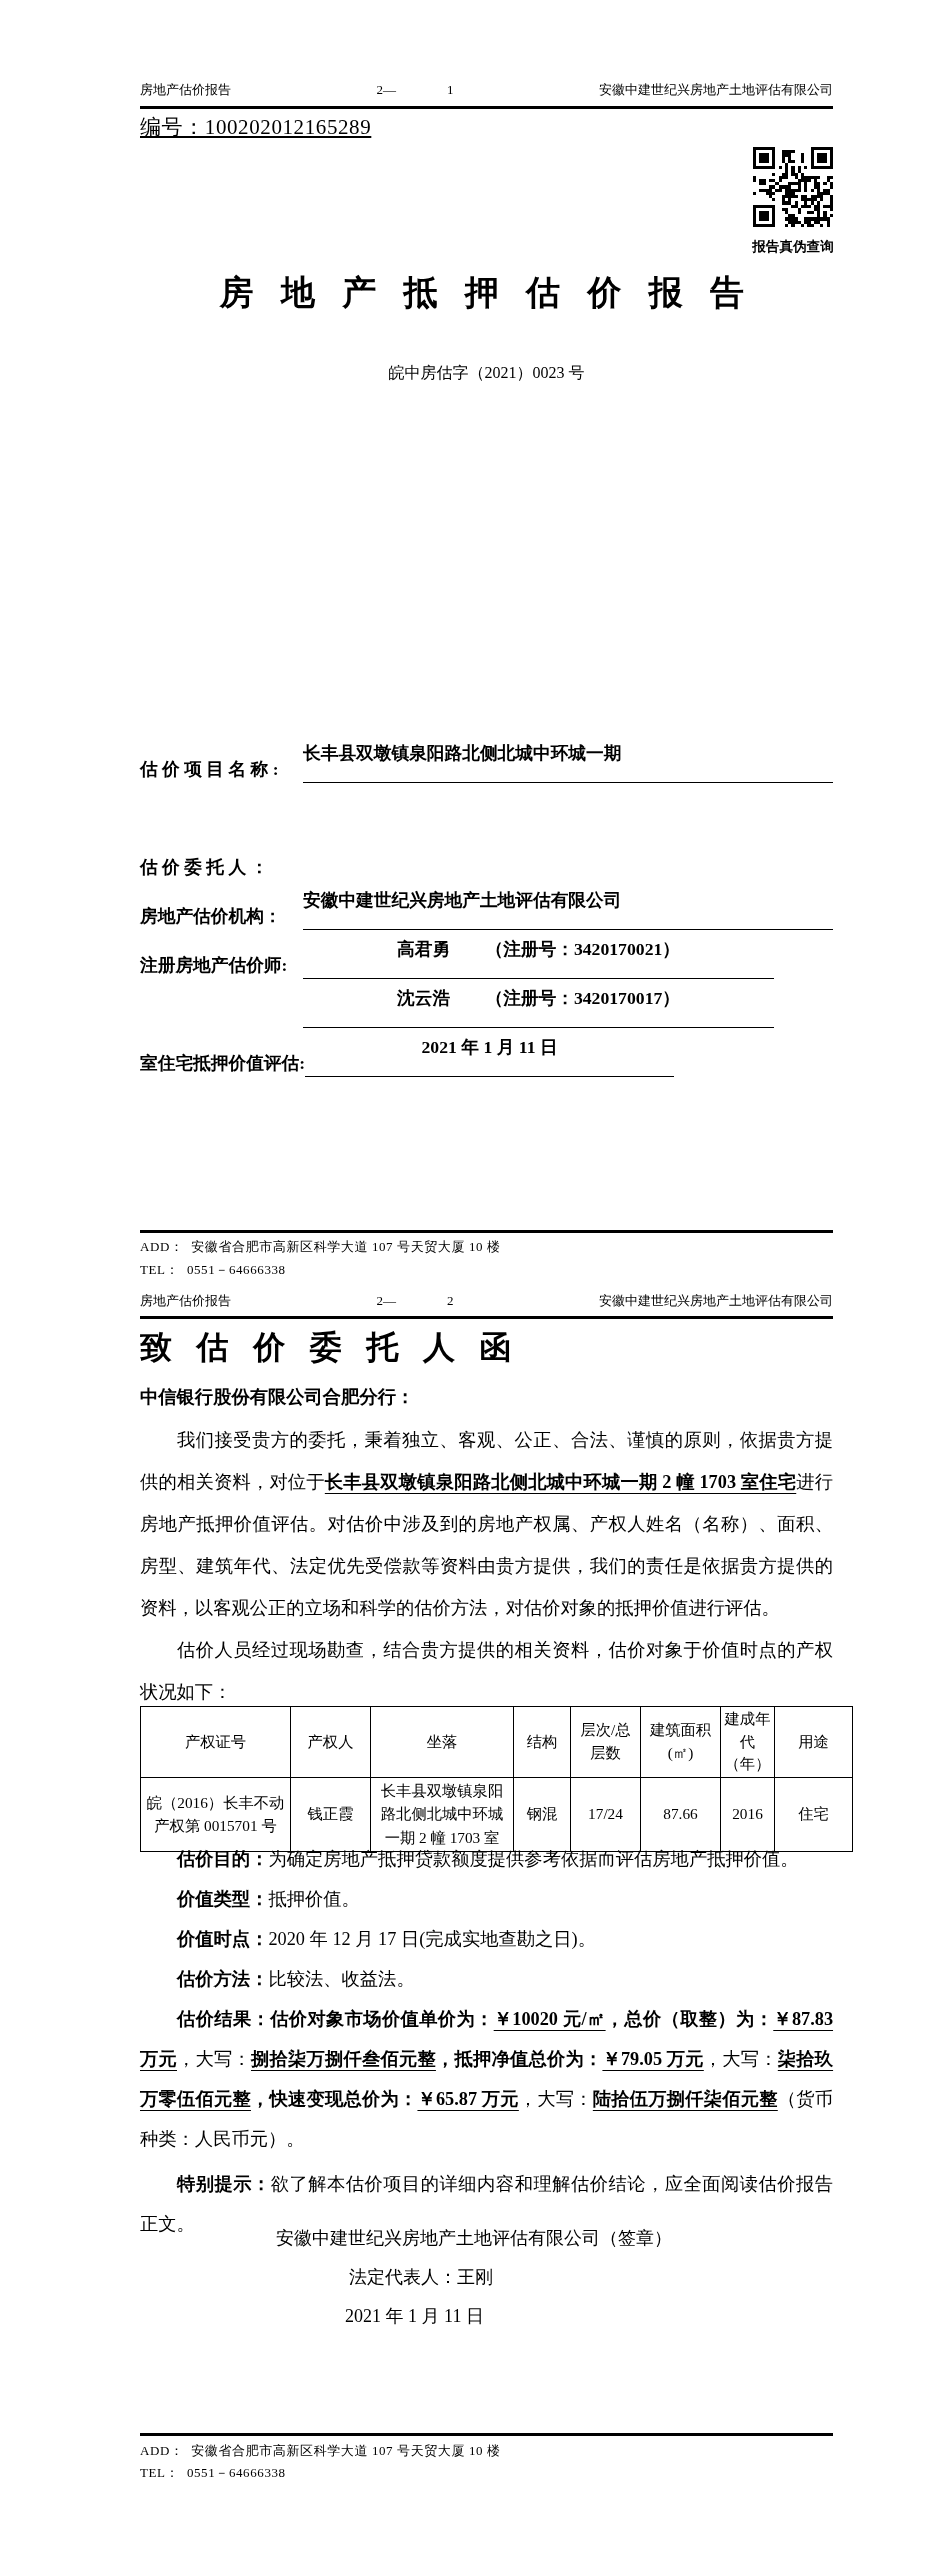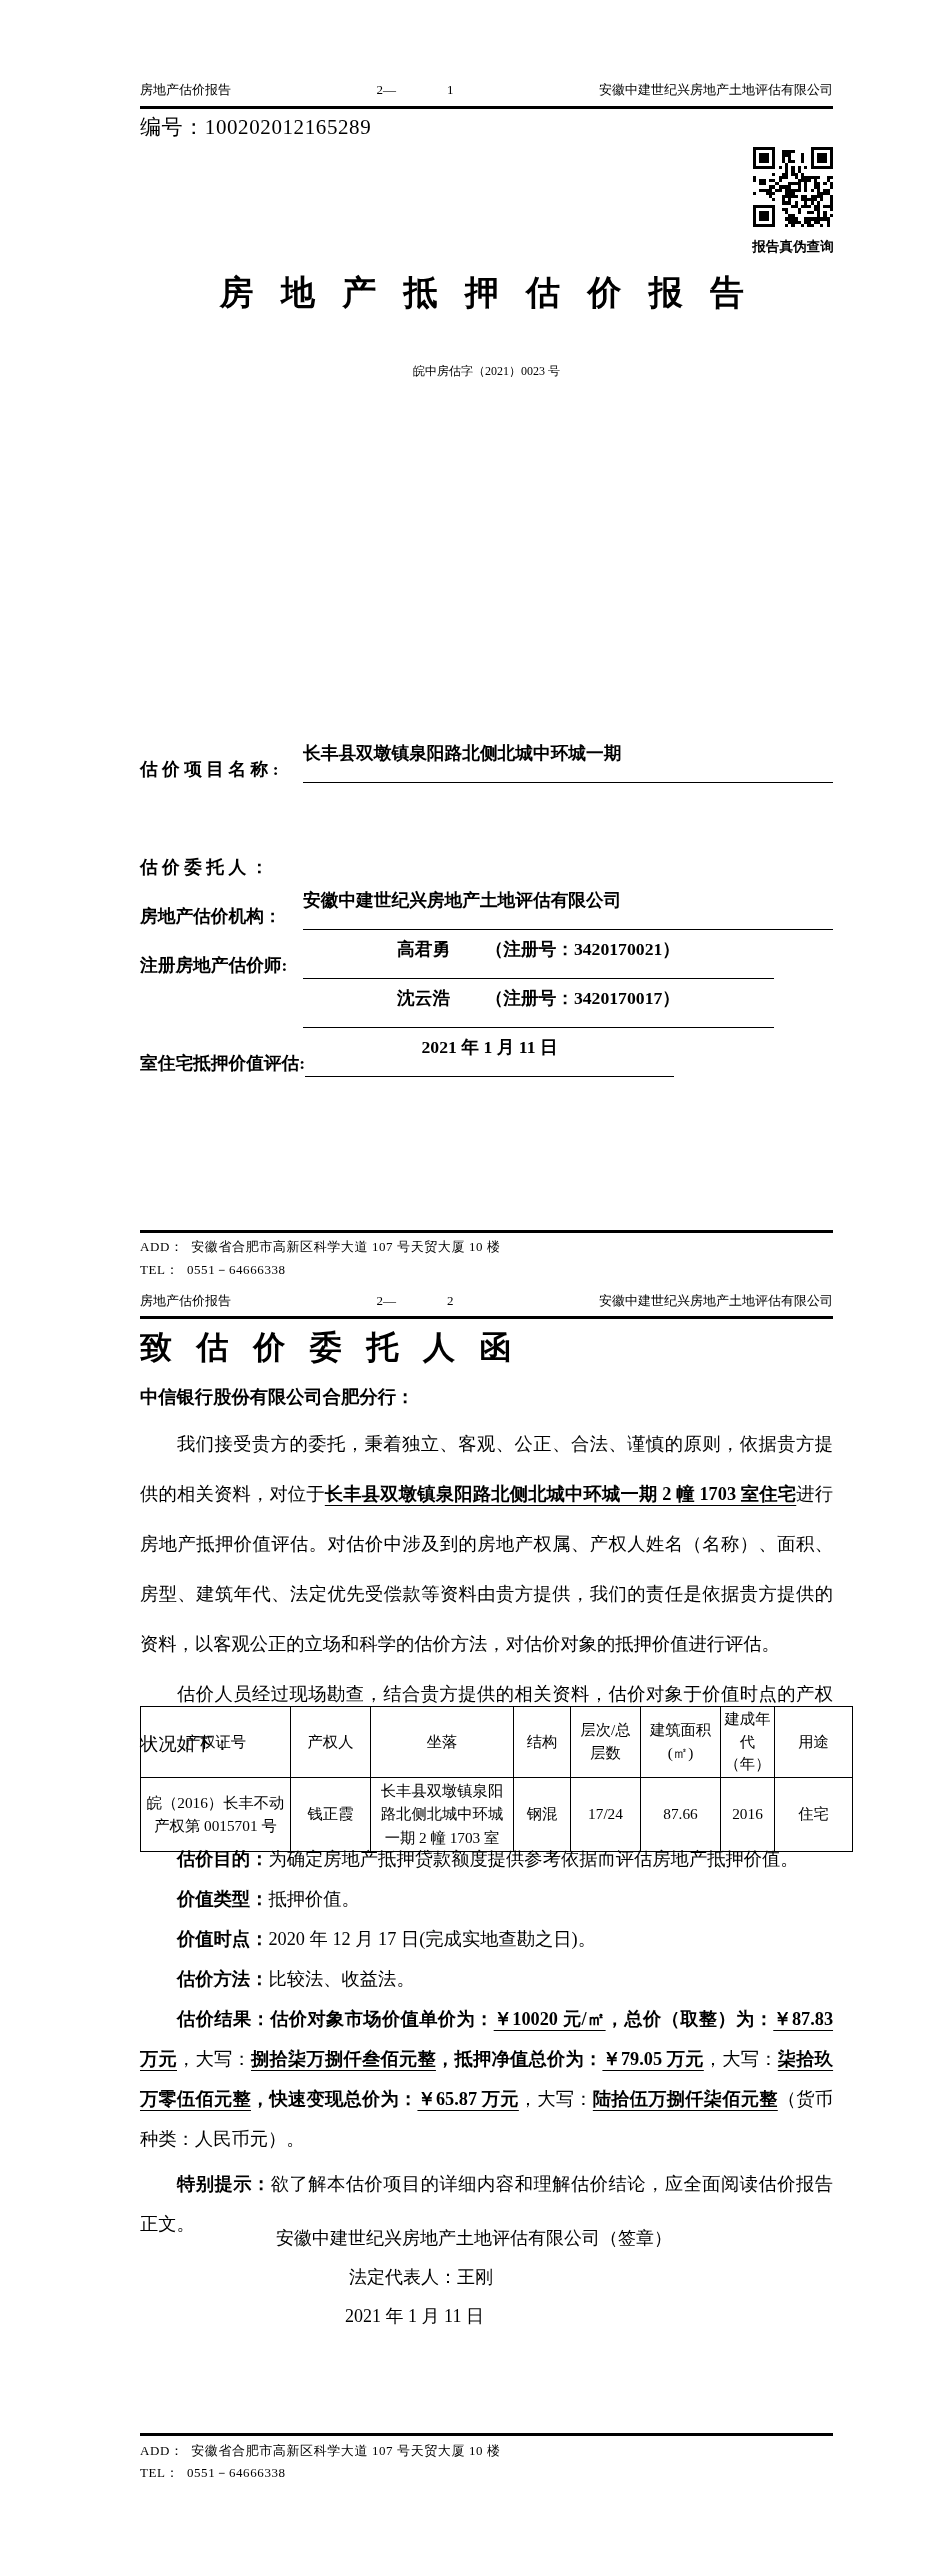--- a/index.html
+++ b/index.html
@@ -8,42 +8,42 @@
   .abs{position:absolute;left:140px;width:693px;}
 
   
   .run-hdr{display:flex;align-items:flex-end;font-size:13px;line-height:17.7px;}
   .run-hdr .left{flex:0 0 auto;}
   .run-hdr .mid{flex:1 1 auto;display:flex;justify-content:center;gap:51px;}
   .run-hdr .right{flex:0 0 auto;}
   .rule{position:absolute;left:140px;width:693px;height:2.9px;background:#000;}
   .ftr-line{font-size:13px;line-height:17.7px;letter-spacing:0.6px;white-space:pre;}
 
-  .serial{font-size:21px;line-height:27px;letter-spacing:0.6px;}
+  .serial{font-size:21px;line-height:27px;letter-spacing:0.6px;text-decoration:underline;}
 
   .qr-box{position:absolute;left:753px;top:147px;width:80px;height:80px;}
   .qr-box svg{display:block;width:80px;height:80px;}
   .qr-cap{position:absolute;left:736px;top:238px;width:114px;text-align:center;
           font-size:13.6px;font-weight:700;}
 
   .doc-title{text-align:center;font-size:34px;font-weight:700;letter-spacing:9.4px;white-space:nowrap;}
-  .doc-no{text-align:center;font-size:12px;}
+  .doc-no{text-align:center;font-size:16px;}
 
   
   .form-row{display:flex;align-items:flex-end;height:49px;font-size:17.7px;font-weight:600;}
   .form-row .lbl{flex:0 0 163px;white-space:pre;padding-bottom:2.4px;}
   .form-row .val{flex:1 1 auto;border-bottom:1.8px solid #000;padding-bottom:17px;white-space:pre;}
   .form-row .val.c{text-align:center;}
   .form-row .val.u-mid{margin-right:59px;}
   .form-row .val.u-short{margin-right:159px;}
 
   
   .letter-title{font-size:32px;font-weight:700;letter-spacing:8.3px;white-space:nowrap;}
   .salute{font-size:18.3px;font-weight:700;}
-  .para{font-size:18.3px;line-height:50px;text-align:justify;text-indent:37px;margin:0;}
+  .para{font-size:18.3px;line-height:42px;text-align:justify;text-indent:37px;margin:0;}
   .tight .para,.para.tight{line-height:40px;}
   .b{font-weight:700;}
   .u{text-decoration:underline;text-underline-offset:5.3px;text-decoration-thickness:1.2px;}
 
   table.prop{position:absolute;left:140px;top:1706px;width:712px;border-collapse:collapse;
              font-size:15.3px;table-layout:fixed;}
   table.prop th,table.prop td{border:1.2px solid #000;text-align:center;vertical-align:middle;
              white-space:pre-line;font-weight:400;padding:1.2px 2.4px;}
   table.prop th{height:55px;line-height:22.4px;}
   table.prop td{height:67px;line-height:23.6px;}

